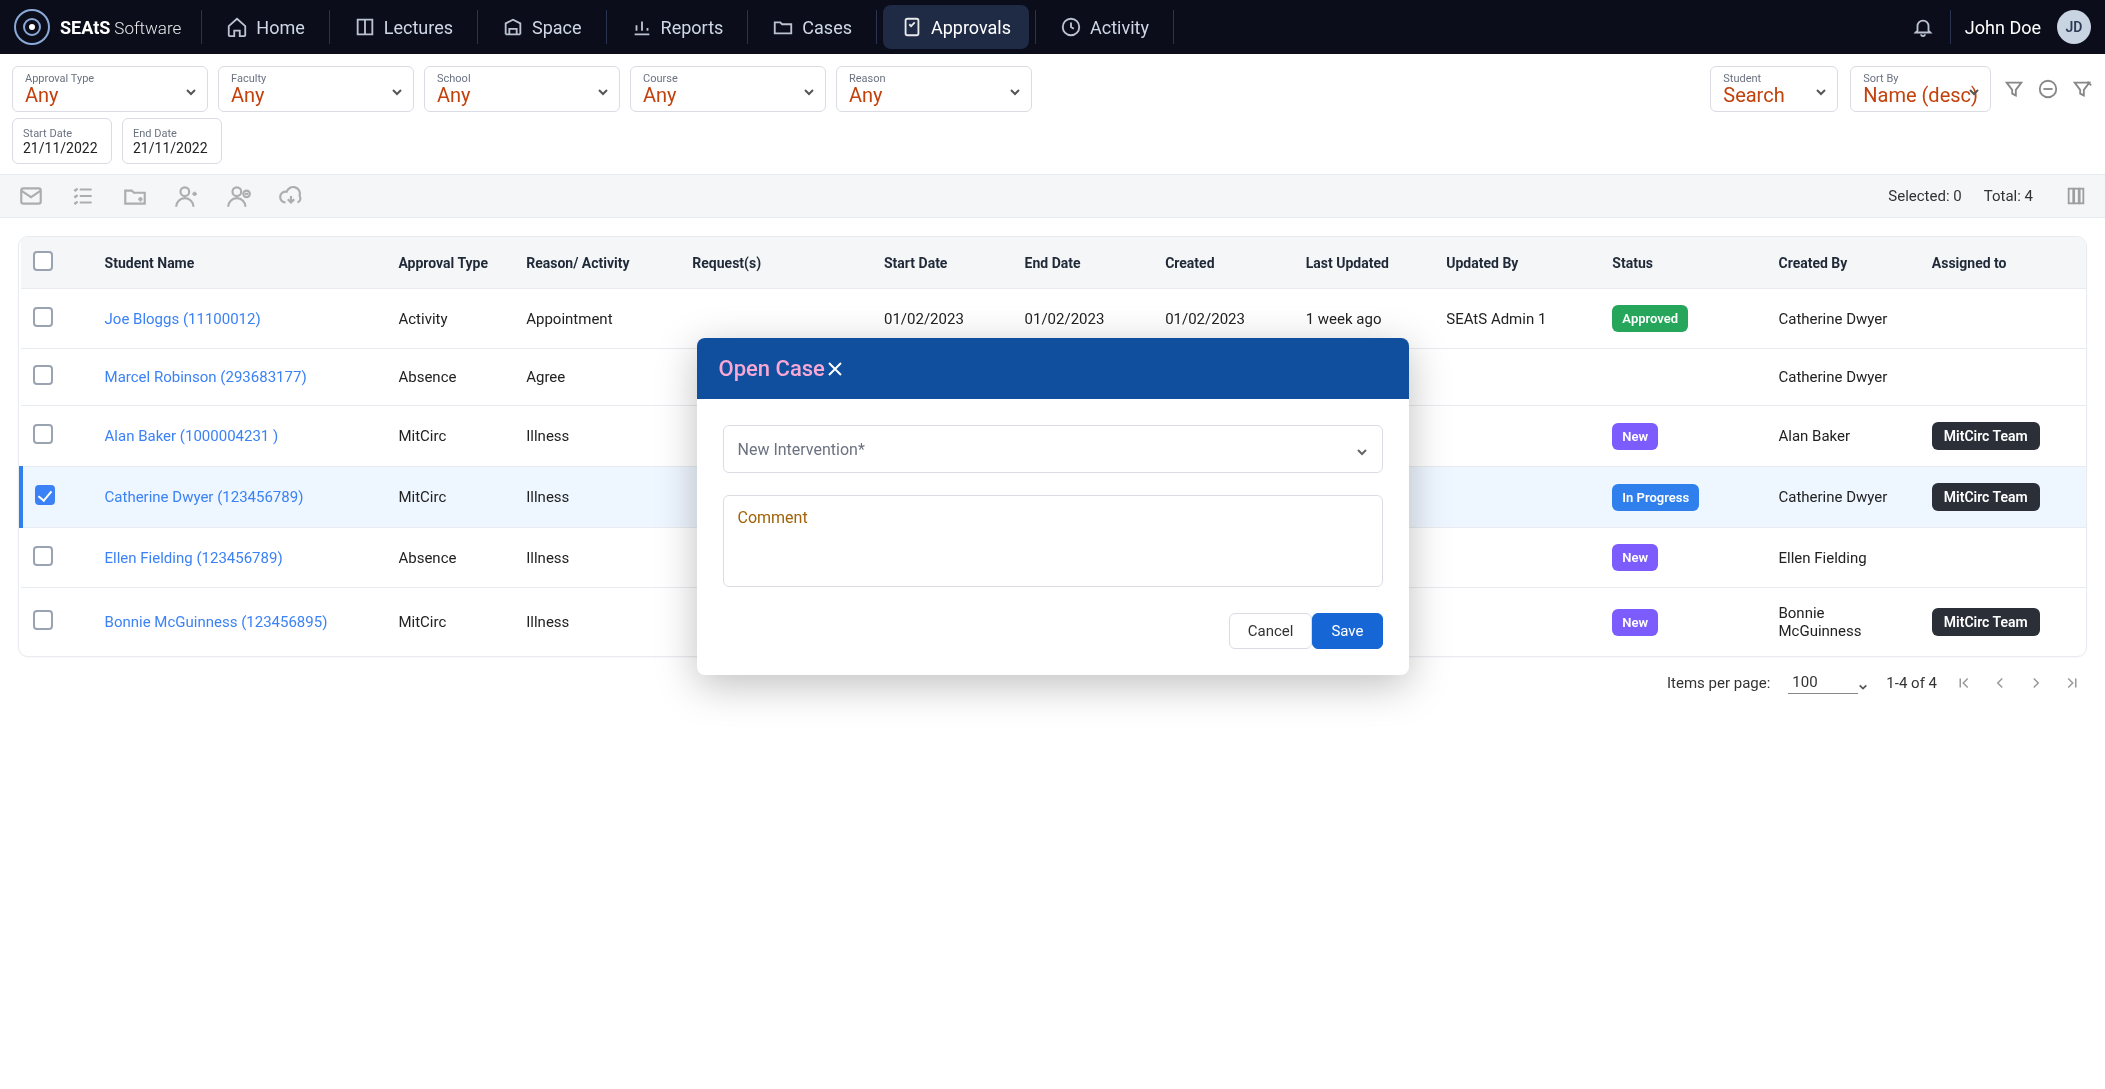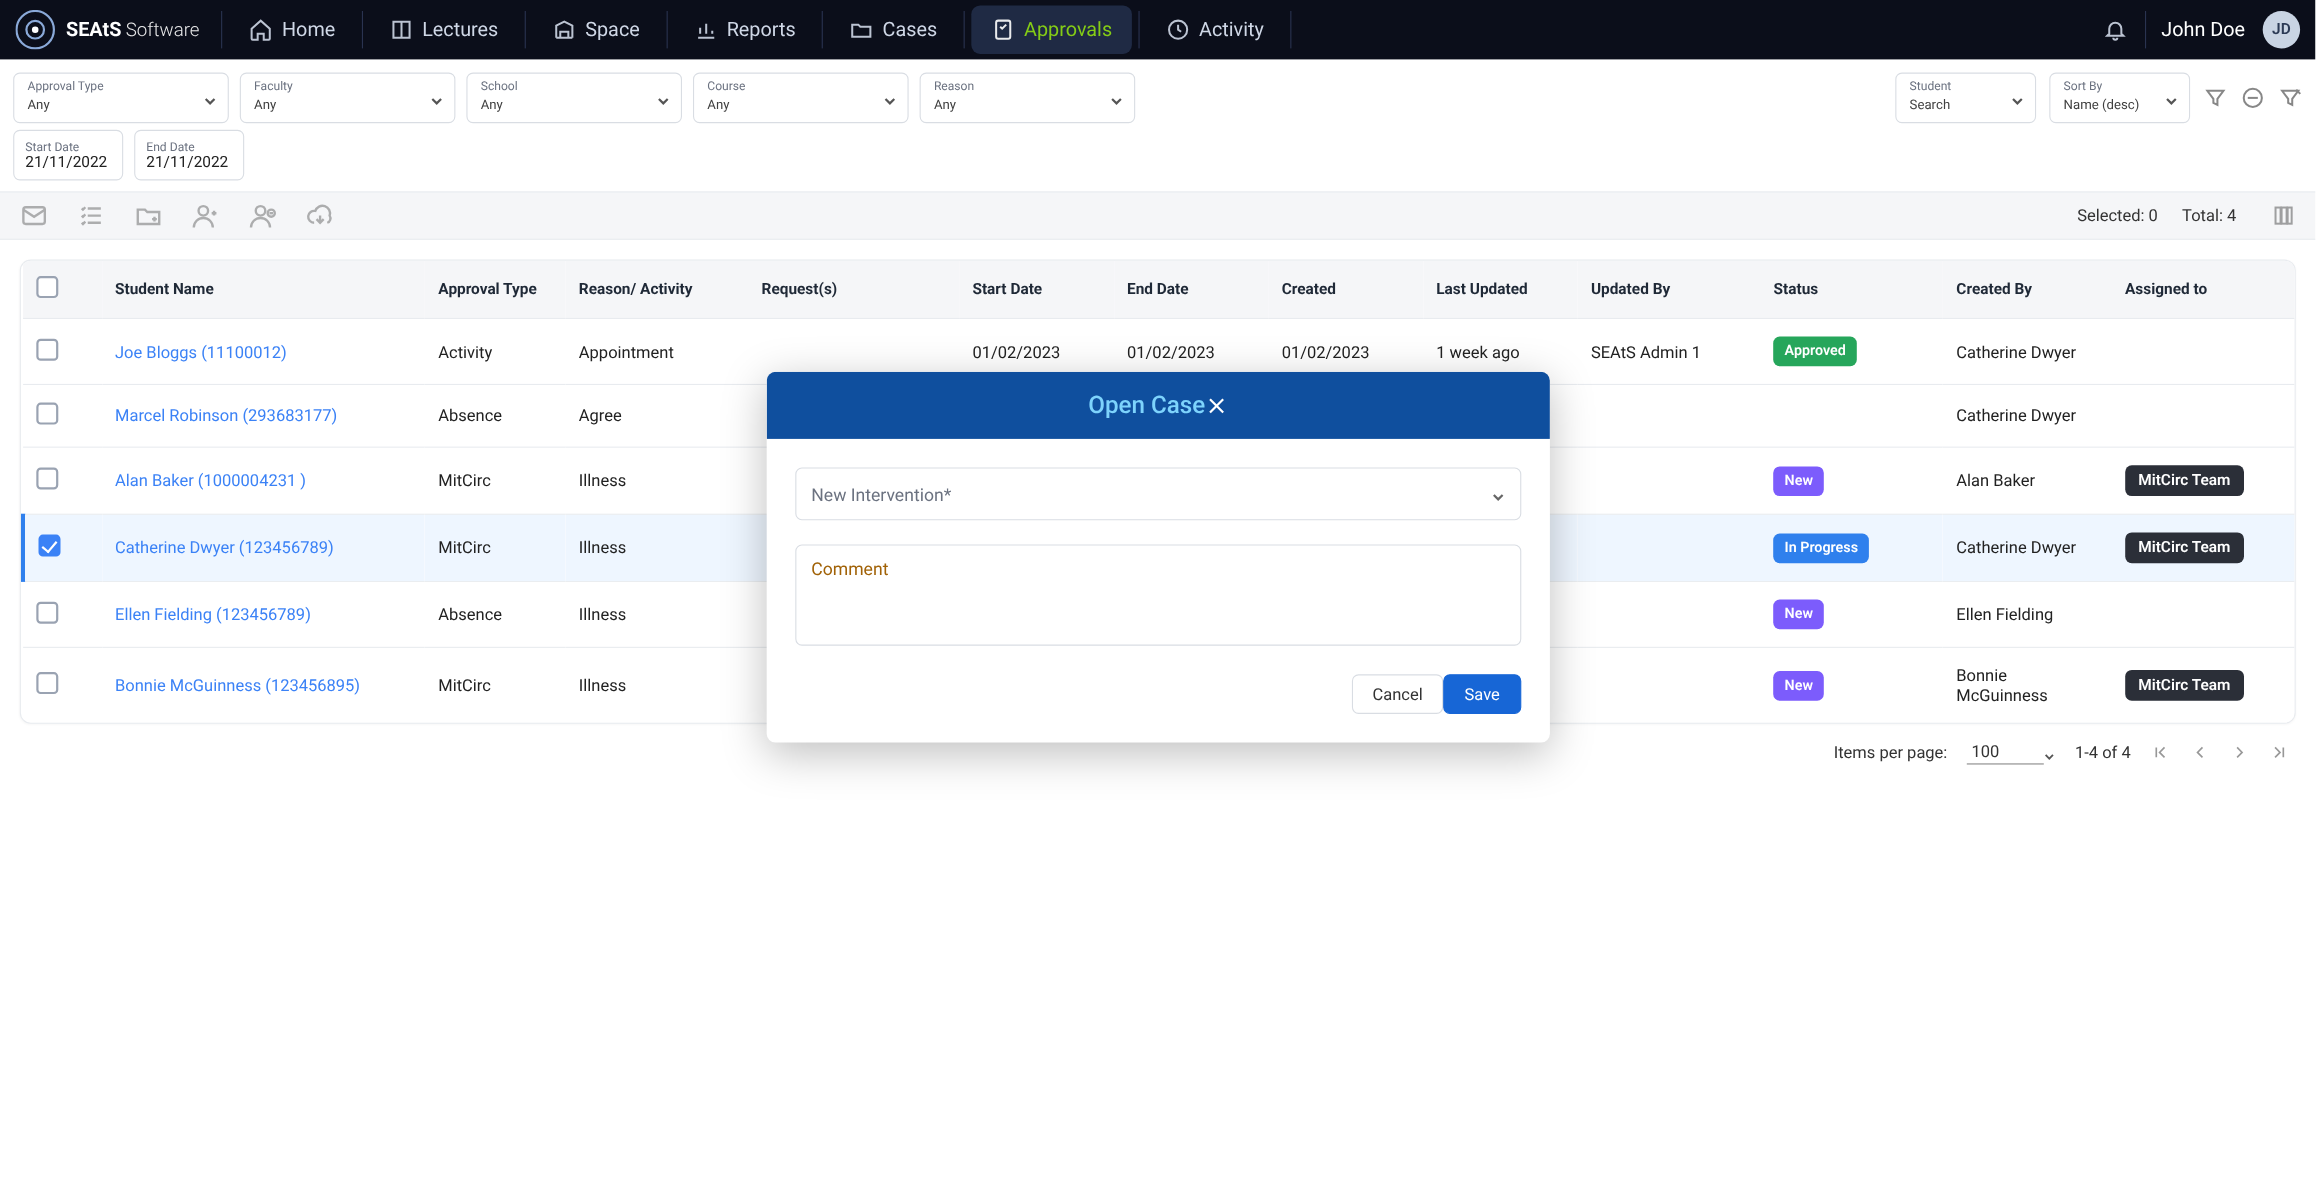--- a/index.html
+++ b/index.html
@@ -24,34 +24,34 @@
   html,body{margin:0;padding:0;width:2105px;height:1089px;background:#fff;overflow:hidden;color:var(--text);}
   
   .topnav{display:flex;align-items:center;height:54px;background:var(--nav-bg);color:#fff;padding:0 14px;gap:0;}
   .brand{display:flex;align-items:center;gap:10px;margin-right:14px;}
   .brand-mark{width:36px;height:36px;}
   .brand-text{font-size:18px;font-weight:400;}
   .brand-text b{font-weight:700;}
   .brand-soft{font-weight:300;opacity:.9;margin-left:4px;font-size:17px;margin-top:28px;}
   .nav-sep{width:1px;height:34px;background:#2a3350;margin:0 6px;}
   .nav-item{display:flex;align-items:center;gap:8px;padding:0 18px;height:44px;border-radius:8px;color:#cfd7e6;cursor:pointer;}
-  .nav-item.active{background:var(--nav-active);color:#84cc16;}
+  .nav-item.active{background:var(--nav-active);color:#ffffff;}
   .nav-item .ico{width:22px;height:22px;opacity:.9;}
   .nav-item span{font-size:18px;}
   .nav-spacer{flex:1;}
   .bell{width:22px;height:22px;margin-right:10px;opacity:.9;}
   .user-name{font-size:18px;margin:0 16px 0 8px;}
   .avatar{width:34px;height:34px;border-radius:50%;background:#c9d4e3;display:flex;align-items:center;justify-content:center;color:#2b3a55;font-weight:600;font-size:14px;}
 
   
   .filters-row{display:flex;align-items:center;gap:10px;padding:12px 12px 6px 12px;}
   .select{position:relative;border:1px solid var(--border);border-radius:6px;background:#fff;height:46px;min-width:196px;padding:4px 12px;display:flex;flex-direction:column;justify-content:center;}
   .select.small{min-width:128px;}
   .select .label{font-size:11px;color:#6b7280;line-height:12px;}
-  .select .value{font-size:12px;color:#404040;line-height:20px;}
+  .select .value{font-size:20px;color:#c2410c;line-height:20px;}
   .select .chev{position:absolute;right:10px;top:50%;transform:translateY(-50%);width:12px;height:12px;}
   .filters-right{margin-left:auto;display:flex;align-items:center;gap:12px;}
   .icon-btn{width:22px;height:22px;opacity:.7;}
   .date-row{display:flex;gap:10px;padding:0 12px 10px 12px;}
   .date{border:1px solid var(--border);border-radius:6px;width:100px;height:46px;padding:4px 10px;display:flex;flex-direction:column;justify-content:center;}
   .date .label{font-size:11px;color:#6b7280;}
   .date .value{font-size:14px;color:#222;}
 
   
   .action-strip{display:flex;align-items:center;justify-content:space-between;background:var(--table-head);border-top:1px solid var(--border-light);border-bottom:1px solid var(--border-light);padding:8px 18px;height:44px;}
@@ -97,21 +97,21 @@
 
   
   .pagination{display:flex;align-items:center;justify-content:flex-end;gap:18px;padding:14px 24px 18px;font-size:15px;color:#333;}
   .page-select{border:none;border-bottom:1px solid #888;background:transparent;padding:2px 22px 2px 4px;font-size:15px;position:relative;min-width:70px;}
   .page-chev{width:10px;height:10px;margin-left:-18px;}
   .pager-btn{width:18px;height:18px;opacity:.6;}
 
   
   .overlay{position:fixed;inset:0;display:flex;align-items:flex-start;justify-content:center;pointer-events:none;}
   .modal{pointer-events:auto;margin-top:338px;width:712px;background:#fff;border-radius:8px;box-shadow:0 10px 40px rgba(0,0,0,.25);overflow:hidden;}
-  .modal-header{background:#0f4f9e;color:#7dd3fc;display:flex;align-items:center;justify-content:center;padding:18px 22px;}
+  .modal-header{background:#0f4f9e;color:#f9a8d4;display:flex;align-items:center;justify-content:flex-start;padding:18px 22px;}
   .modal-title{font-size:22px;font-weight:500;}
   .modal-close{width:20px;height:20px;cursor:pointer;}
   .modal-body{padding:26px;display:flex;flex-direction:column;gap:22px;}
   .m-field{border:1px solid var(--border);border-radius:6px;height:48px;display:flex;align-items:center;padding:0 14px;position:relative;color:#6b7280;font-size:16px;}
   .m-field .chev{position:absolute;right:14px;width:12px;height:12px;}
   .m-textarea{border:1px solid var(--border);border-radius:6px;height:92px;padding:12px 14px;color:#a16207;font-size:16px;}
   .modal-footer{display:flex;justify-content:flex-end;padding:0 26px 26px;}
   .btn{height:36px;border-radius:6px;font-size:15px;padding:0 18px;display:inline-flex;align-items:center;cursor:pointer;}
   .btn-cancel{background:#fff;border:1px solid var(--border);color:#333;}
   .btn-save{background:#1766d6;border:1px solid #1766d6;color:#fff;}

